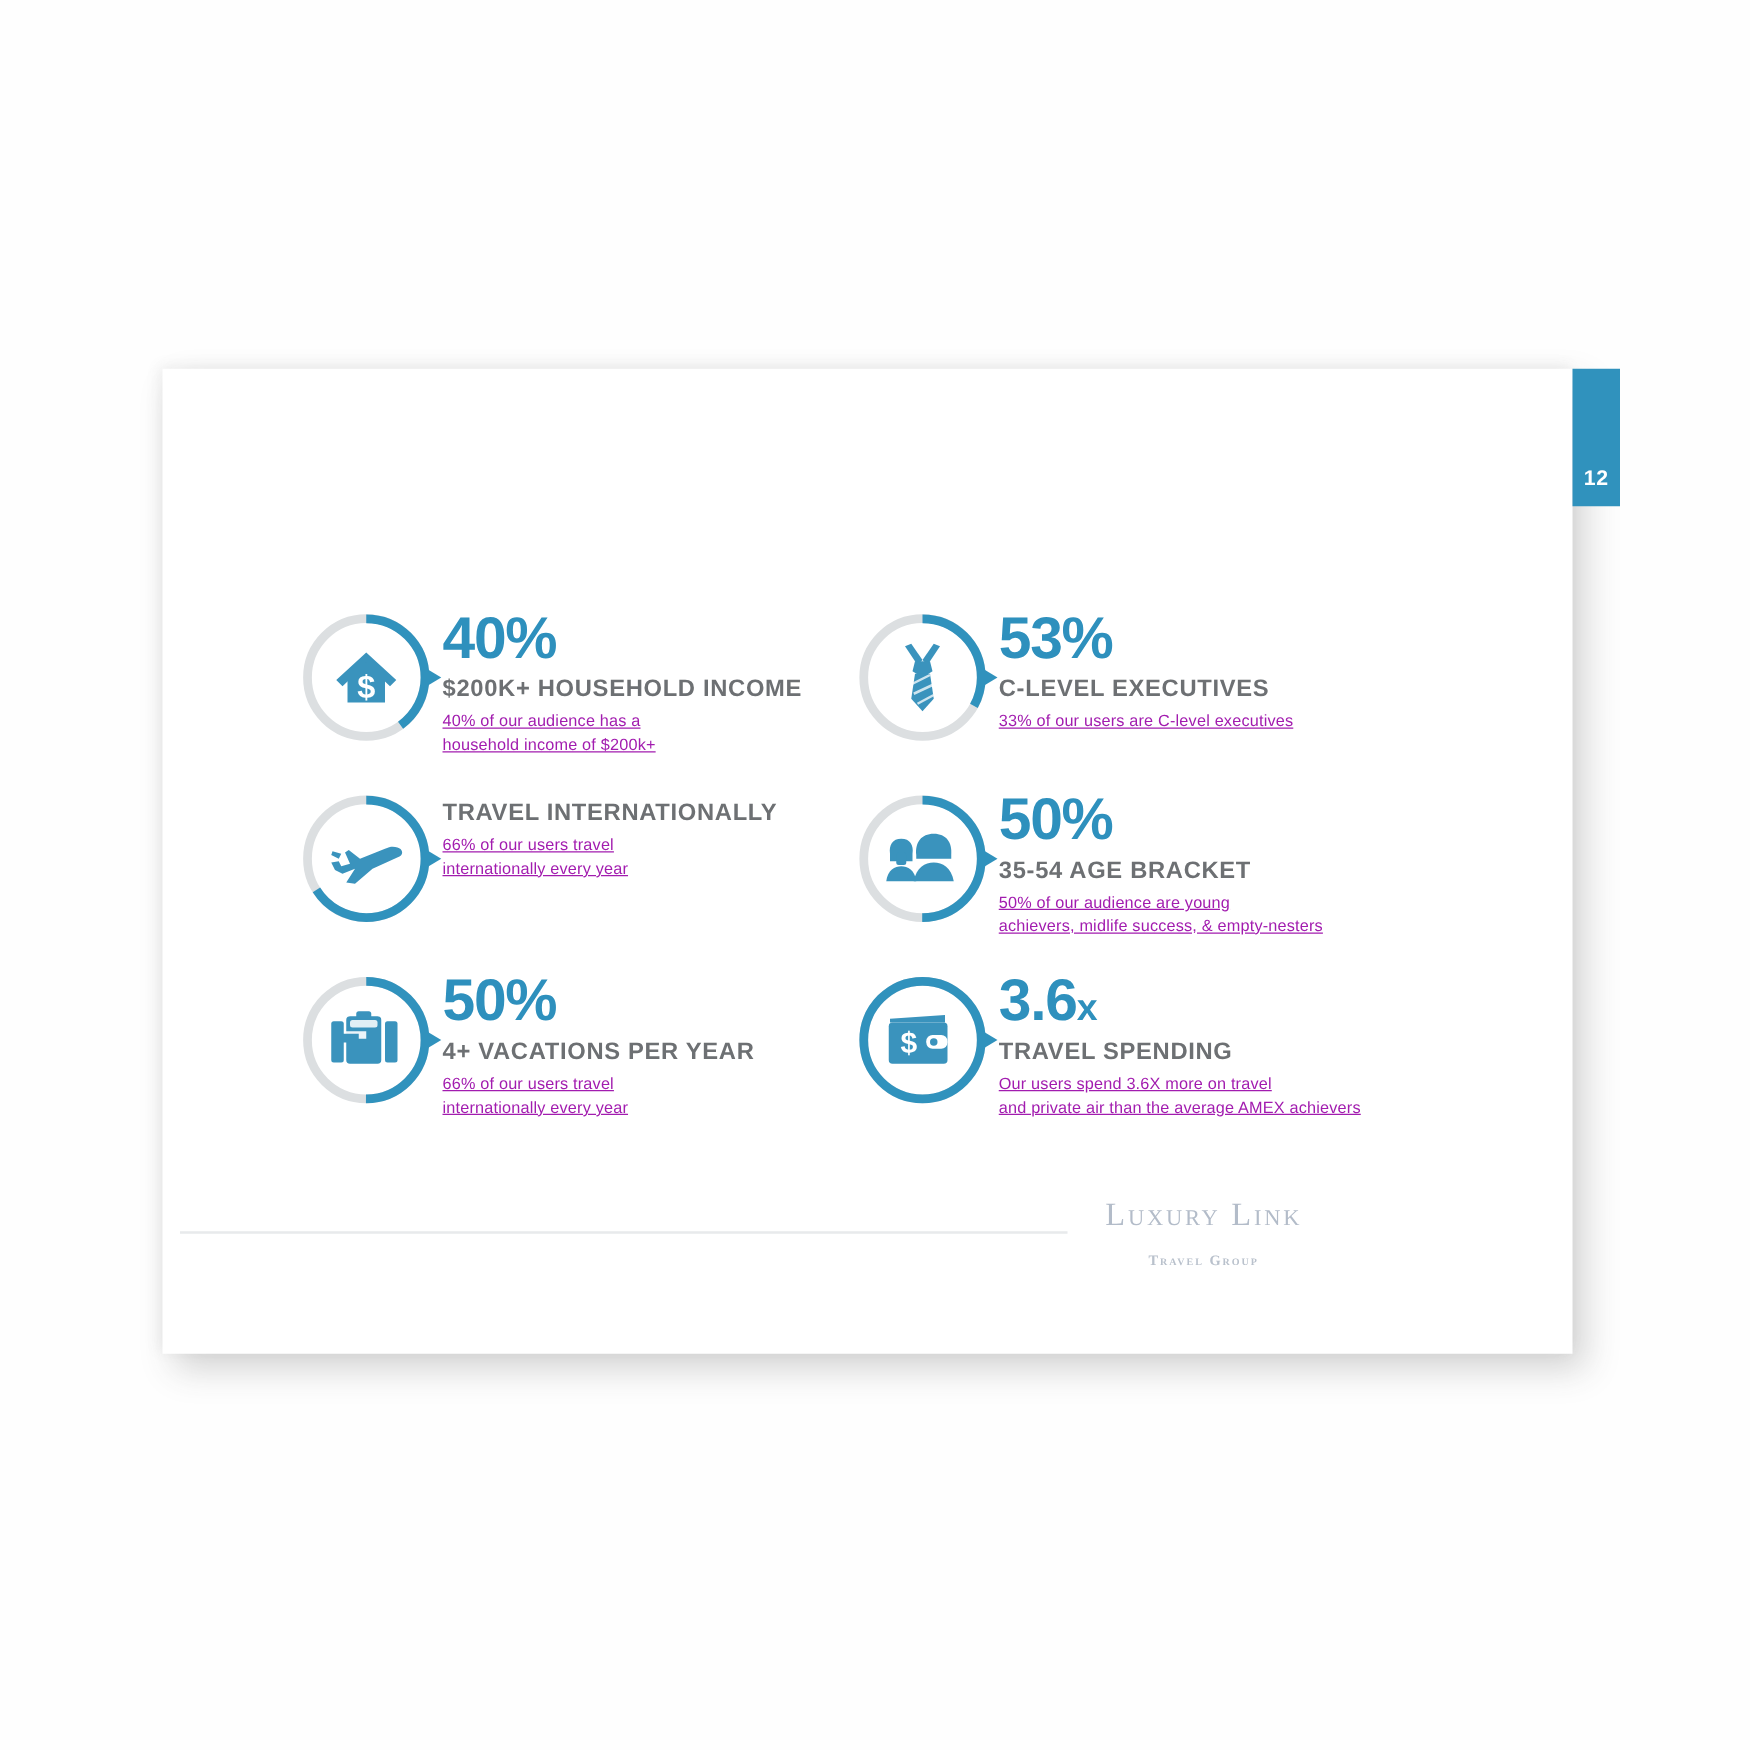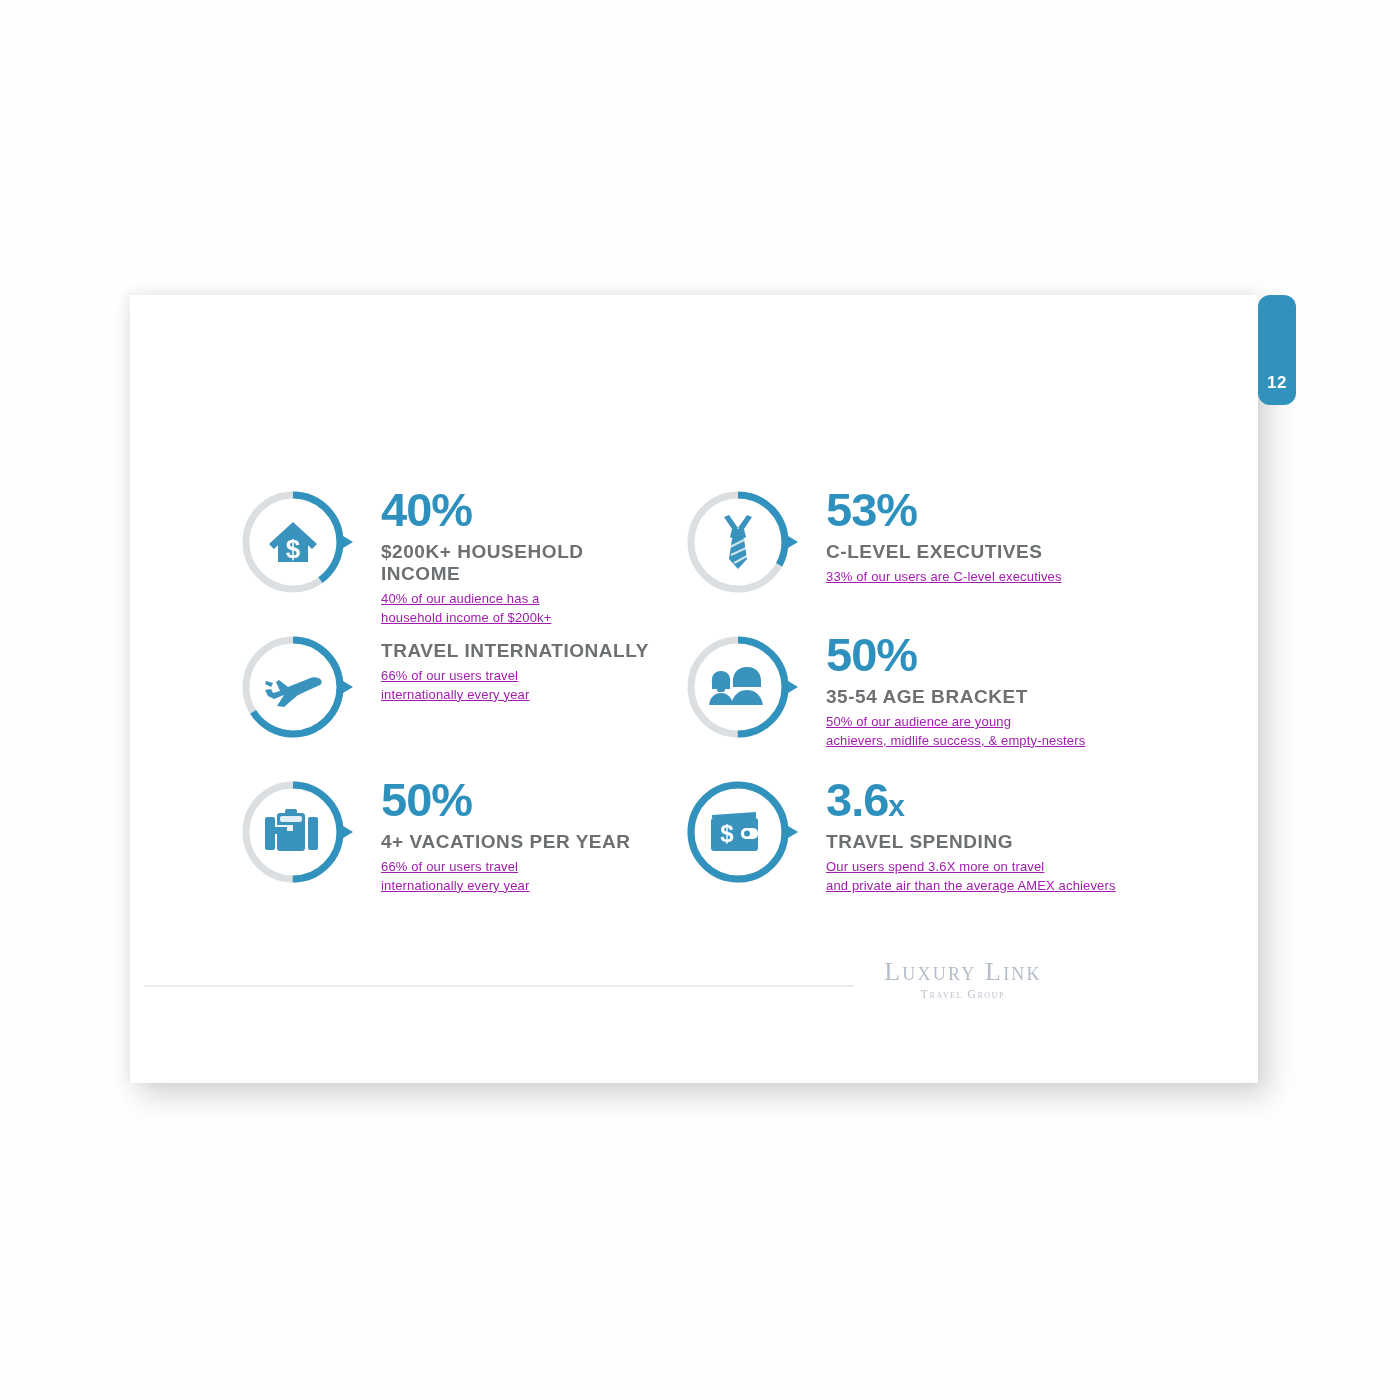--- a/index.html
+++ b/index.html
@@ -37,21 +37,20 @@
   #page-tab {
     position: absolute;
     right: -38px;
     top: 0px;
     width: 38px;
     height: 110px;
     background: #3092bd;
     display: flex;
     align-items: flex-end;
     justify-content: center;
-    border-radius: 12px;
   }
   #page-tab .num {
     color: #ffffff;
     font-size: 17px;
     font-weight: bold;
     letter-spacing: 0.5px;
     padding-bottom: 12px;
   }
 
   
@@ -88,21 +87,21 @@
     position: absolute;
     left: 0; top: 0;
     width: 110px; height: 110px;
     display: flex;
     align-items: center;
     justify-content: center;
   }
   .ring-icon svg { position: static; }
 
   .stat-text {
-    margin-left: 33px;
+    margin-left: 6px;
     padding-top: 2px;
   }
   .stat-value {
     color: #2e90bd;
     font-size: 47px;
     font-weight: bold;
     line-height: 0.98;
     letter-spacing: -1px;
     font-family: "Liberation Sans", sans-serif;
   }
@@ -158,21 +157,22 @@
     letter-spacing: 2.2px;
     font-variant: small-caps;
     line-height: 1.1;
   }
   #logo .logo-sub {
     font-family: "Liberation Serif", serif;
     font-size: 11.5px;
     color: #b9c1cc;
     letter-spacing: 1.6px;
     font-variant: small-caps;
-    margin-top: 1px;
+    margin-top: 16px;
+    font-weight: bold;
   }
 </style>
 </head>
 <body>
 
 <div id="stage">
   <div id="slide">
 
     <div id="page-tab">
       <span class="num">12</span>

